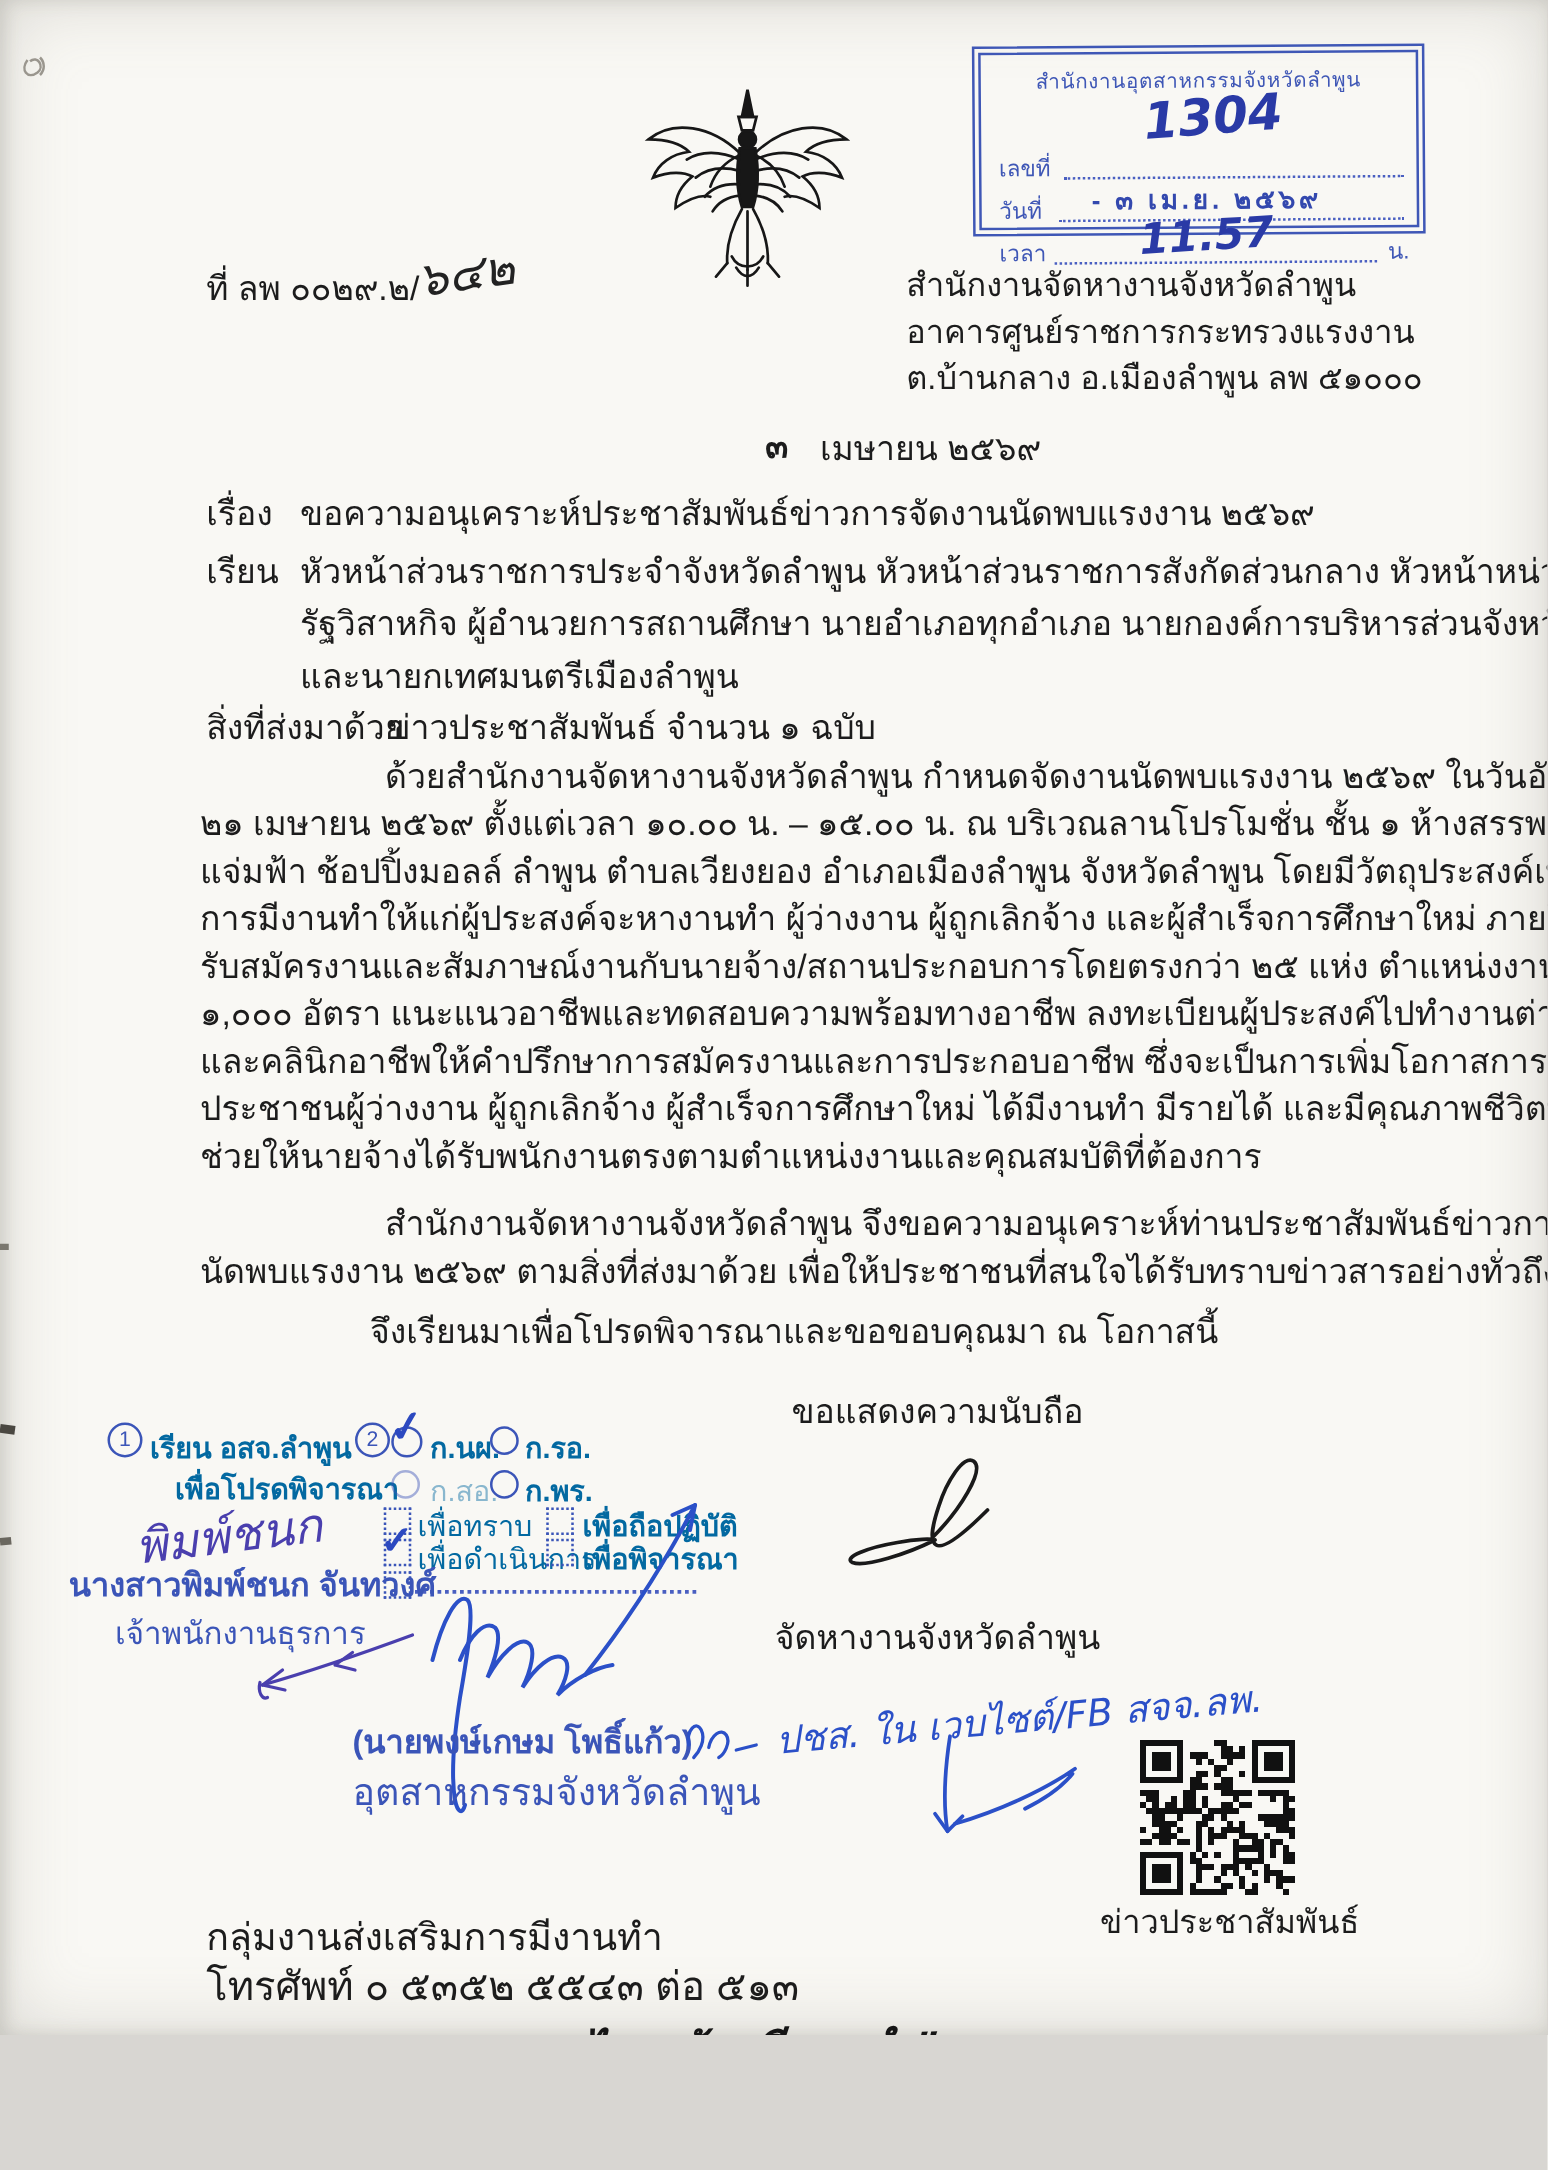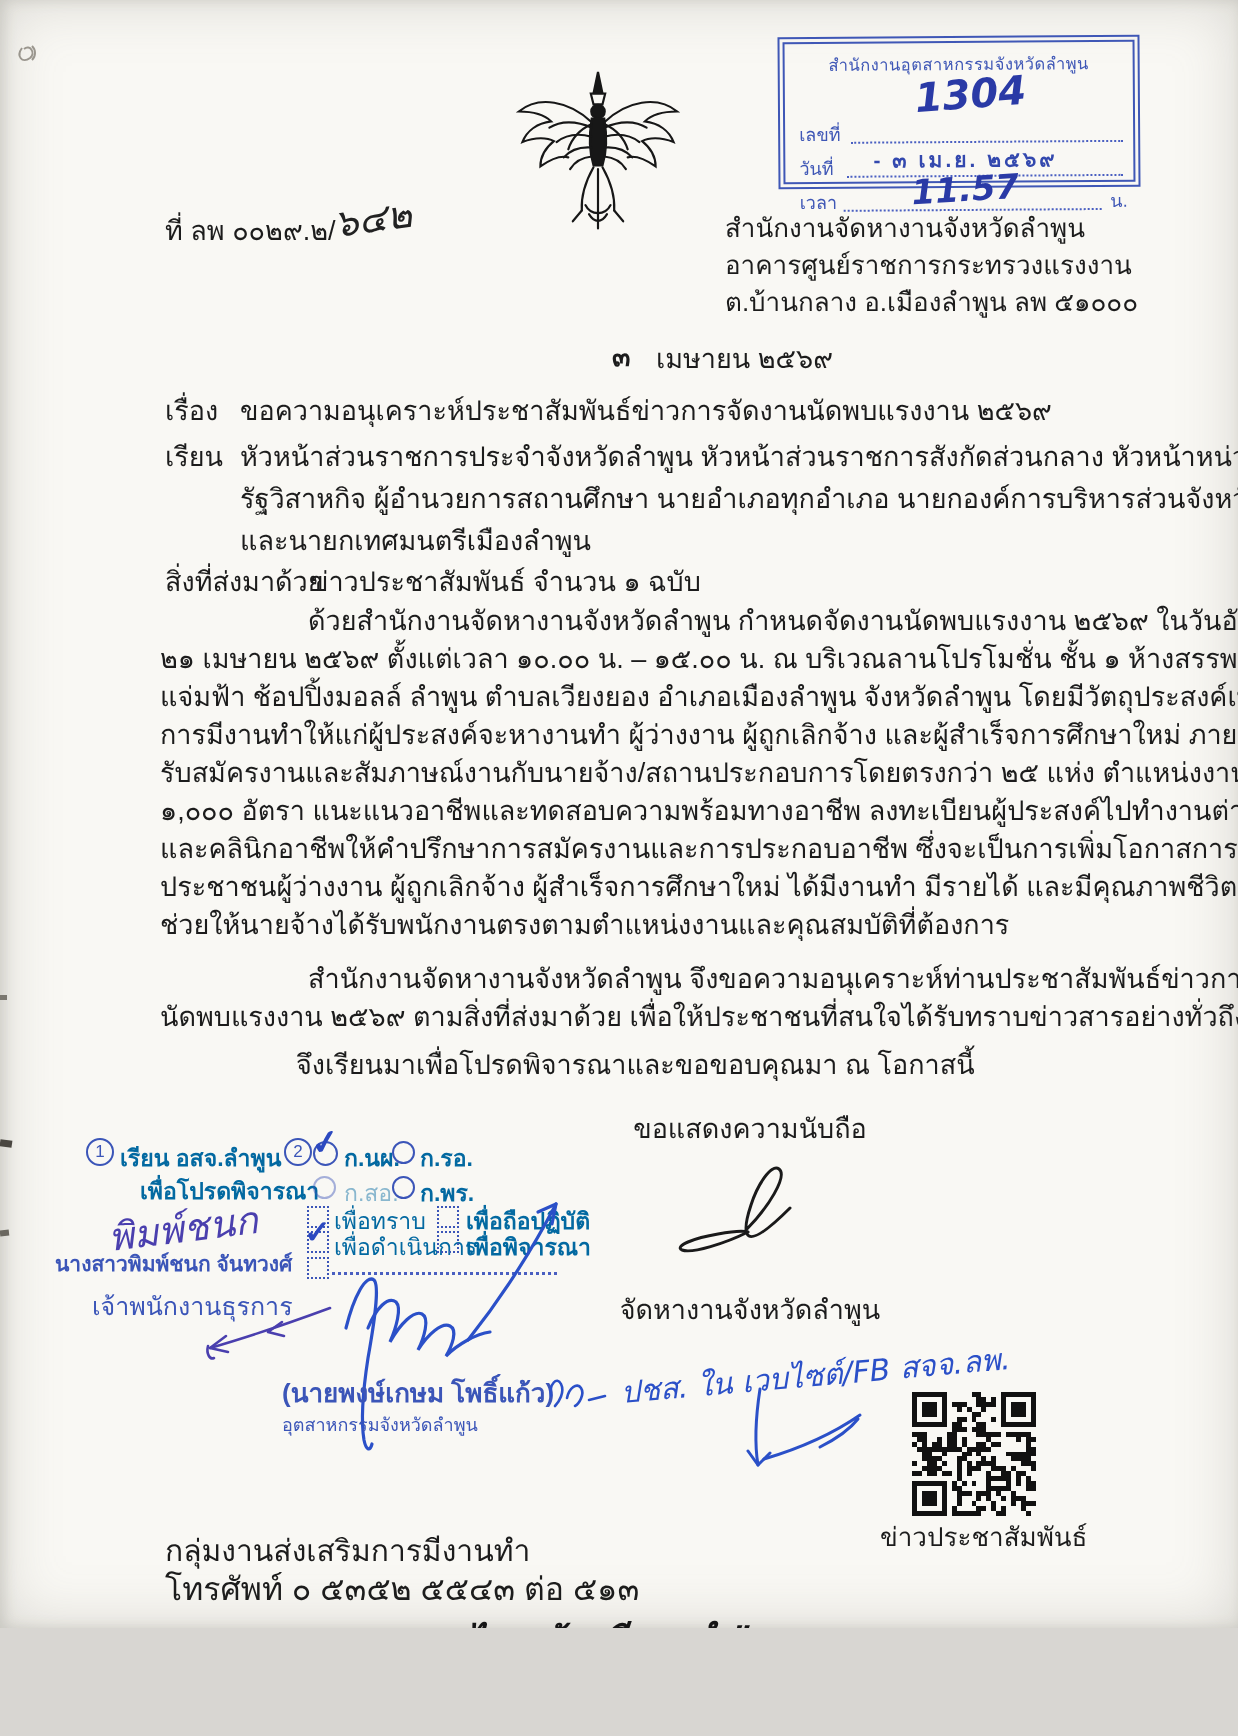--- a/index.html
+++ b/index.html
@@ -155,21 +155,21 @@
   <span class="abs cbox" style="left:307px;top:1231px;"></span>
   <span class="bigcheck" style="left:304px;top:1222px;font-size:32px;">✓</span>
   <div class="abs routlabel" style="left:334px;top:1229px;">เพื่อดำเนินการ</div>
   <span class="abs cbox" style="left:437px;top:1231px;"></span>
   <div class="abs routlabel" style="left:466px;top:1229px;font-weight:bold;">เพื่อพิจารณา</div>
 
   <span class="abs cbox" style="left:307px;top:1257px;"></span>
   <div class="dotline" style="left:332px;top:1254px;width:225px;height:18px;border-bottom-style:dotted;border-bottom-width:3px;"></div>
 
   <div class="abs hand" style="left:108px;top:1198px;font-size:38px;color:#4a3fae;transform:rotate(-7deg);">พิมพ์ชนก</div>
-  <div class="abs blue" style="left:55px;top:1247px;font-size:21px;font-weight:bold;white-space:nowrap;text-align:right;">นางสาวพิมพ์ชนก จันทวงศ์</div>
+  <div class="abs blue" style="left:55px;top:1247px;font-size:26px;font-weight:bold;white-space:nowrap;text-align:right;">นางสาวพิมพ์ชนก จันทวงศ์</div>
   <div class="abs blue" style="left:92px;top:1286px;font-size:25px;white-space:nowrap;">เจ้าพนักงานธุรการ</div>
 
   <svg class="abs" style="left:180px;top:1292px;" width="160" height="70" viewBox="0 0 160 70">
     <g stroke="#4a3fae" stroke-width="2.6" fill="none" stroke-linecap="round">
       <path d="M150,16 C112,30 72,44 30,56"></path>
       <path d="M30,56 L46,44 M30,56 L48,60"></path>
       <path d="M88,40 L102,30 M88,40 L104,44"></path>
       <path d="M28,54 C26,62 30,68 34,66"></path>
     </g>
   </svg>
@@ -177,21 +177,21 @@
   <svg class="abs" style="left:318px;top:1178px;" width="250" height="290" viewBox="0 0 250 290">
     <g stroke="#2b50c8" stroke-width="3.2" fill="none" stroke-linecap="round">
       <path d="M28,150 C36,118 48,96 56,102 C62,108 56,146 50,180 C46,206 42,238 46,262 C48,272 52,274 54,266"></path>
       <path d="M50,150 C58,130 70,118 78,124 C84,130 78,150 72,164 C82,146 96,132 104,136 C112,140 106,160 100,172 C110,156 124,144 132,148 C140,152 134,168 128,178 C140,166 158,156 172,154"></path>
       <path d="M150,162 C180,124 212,76 238,26"></path>
       <path d="M238,26 L220,34 M238,26 L234,46"></path>
     </g>
   </svg>
 
   <div class="abs blue" style="left:282px;top:1372px;font-size:26px;font-weight:bold;white-space:nowrap;">(นายพงษ์เกษม โพธิ์แก้ว)</div>
-  <div class="abs blue" style="left:282px;top:1410px;font-size:18px;white-space:nowrap;">อุตสาหกรรมจังหวัดลำพูน</div>
+  <div class="abs blue" style="left:282px;top:1410px;font-size:30px;white-space:nowrap;">อุตสาหกรรมจังหวัดลำพูน</div>
 
   <svg class="abs" style="left:545px;top:1362px;" width="70" height="50" viewBox="0 0 70 50">
     <path d="M6,34 C4,22 12,14 16,22 C20,30 14,40 10,44 M22,36 C24,26 32,20 36,26 C40,32 34,42 30,44 M44,38 L60,34" stroke="#2b50c8" stroke-width="2.6" fill="none" stroke-linecap="round"></path>
   </svg>
   <div class="abs hand" style="left:620px;top:1352px;font-size:30px;color:#2b50c8;transform:rotate(-5deg);white-space:nowrap;">ปชส. ใน เวบไซต์/FB สจจ.ลพ.</div>
 
   <svg class="abs" style="left:730px;top:1385px;" width="160" height="100" viewBox="0 0 160 100">
     <g stroke="#2b50c8" stroke-width="3" fill="none" stroke-linecap="round">
       <path d="M30,4 C26,30 24,56 28,80"></path>
       <path d="M28,80 L18,66 M28,80 L40,68"></path>

